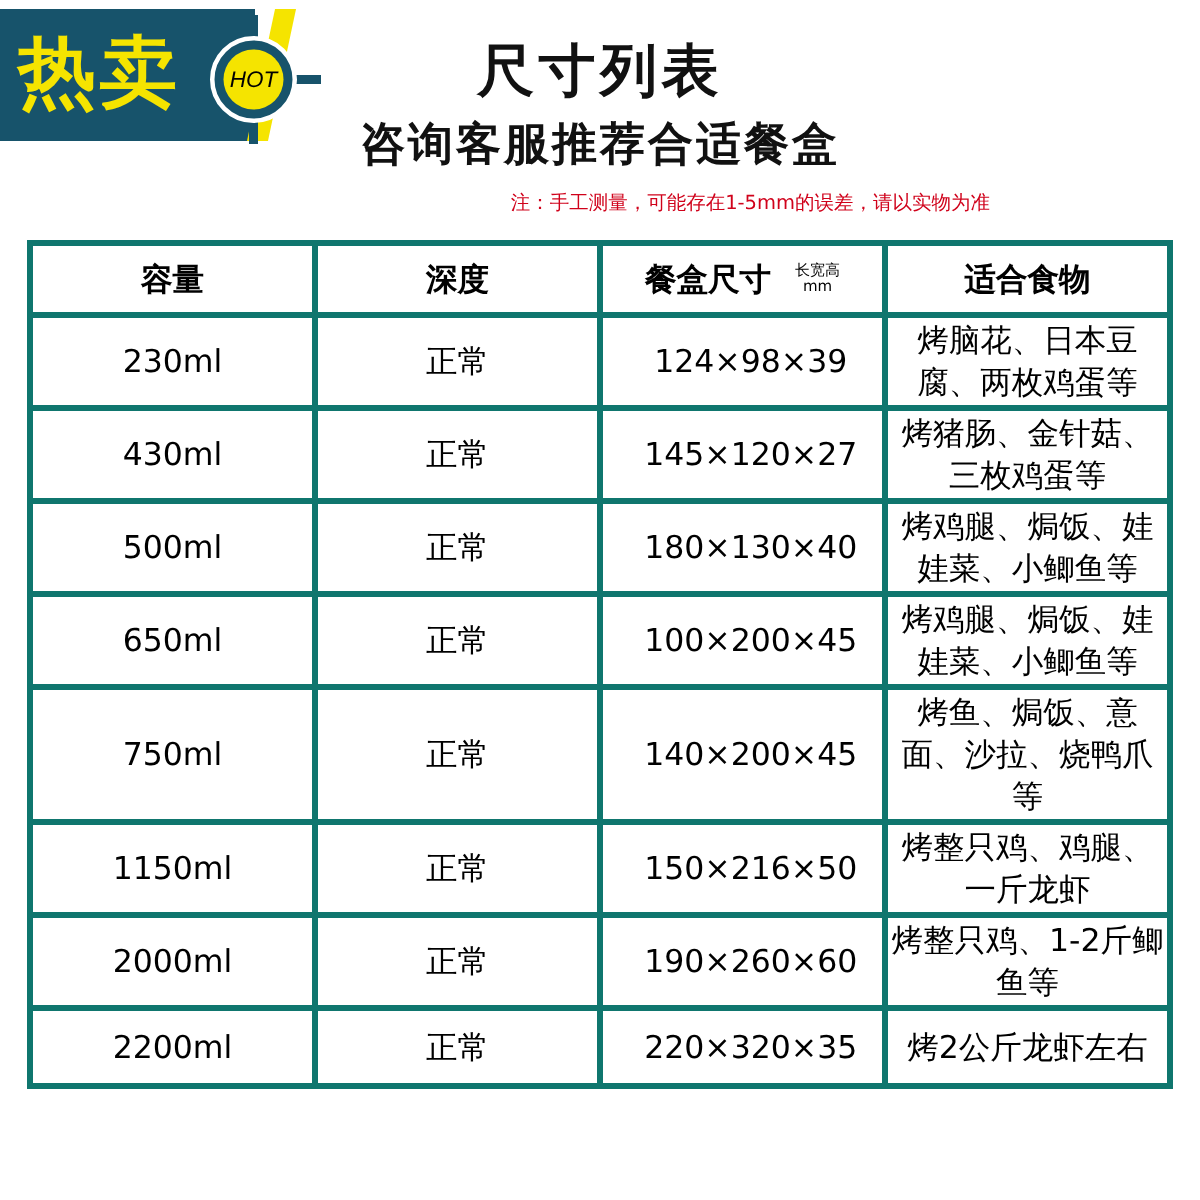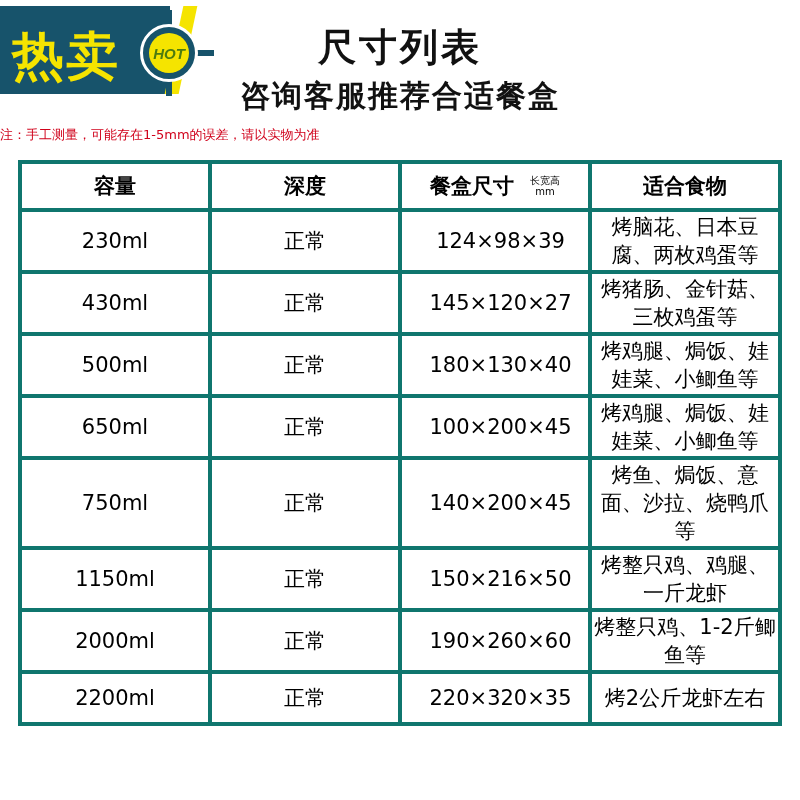--- a/index.html
+++ b/index.html
@@ -47,22 +47,21 @@
   }
   .banner-text {
     position: absolute;
     left: 12px;
     top: 8px;
     font-size: 52px;
     font-weight: bold;
     color: #f5e400;
     letter-spacing: 2px;
     line-height: 70px;
-    font-family: Liberation Mono, monospace;
-    margin-top: 12px;
+    font-family: Liberation Sans, sans-serif;
   }
   .hot-badge {
     position: absolute;
     left: 140px;
     top: 18px;
     width: 58px;
     height: 58px;
     border-radius: 50%;
     background: #17536b;
     border: 3px solid #ffffff;
@@ -73,22 +72,22 @@
   }
   .hot-badge-inner {
     width: 40px;
     height: 40px;
     border-radius: 50%;
     background: #f5e400;
     display: flex;
     align-items: center;
     justify-content: center;
     font-size: 15px;
-    font-weight: bold;
-    color: #4d7c0f;
+    font-weight: normal;
+    color: #000000;
     font-style: italic;
   }
   .badge-tick {
     position: absolute;
     background: #17536b;
   }
   .badge-tick.t {
     left: 166px;
     top: 4px;
     width: 6px;
@@ -130,21 +129,21 @@
     font-weight: bold;
     color: #111111;
     letter-spacing: 2px;
     font-family: "DejaVu Sans", "Liberation Sans", sans-serif;
   }
   .note {
     position: absolute;
     left: 0;
     top: 126px;
     width: 660px;
-    text-align: left;
+    text-align: right;
     font-size: 13px;
     color: #d0021b;
     font-family: "DejaVu Sans", "Liberation Sans", sans-serif;
   }
 
   
   .table-wrap {
     position: absolute;
     left: 18px;
     top: 160px;

